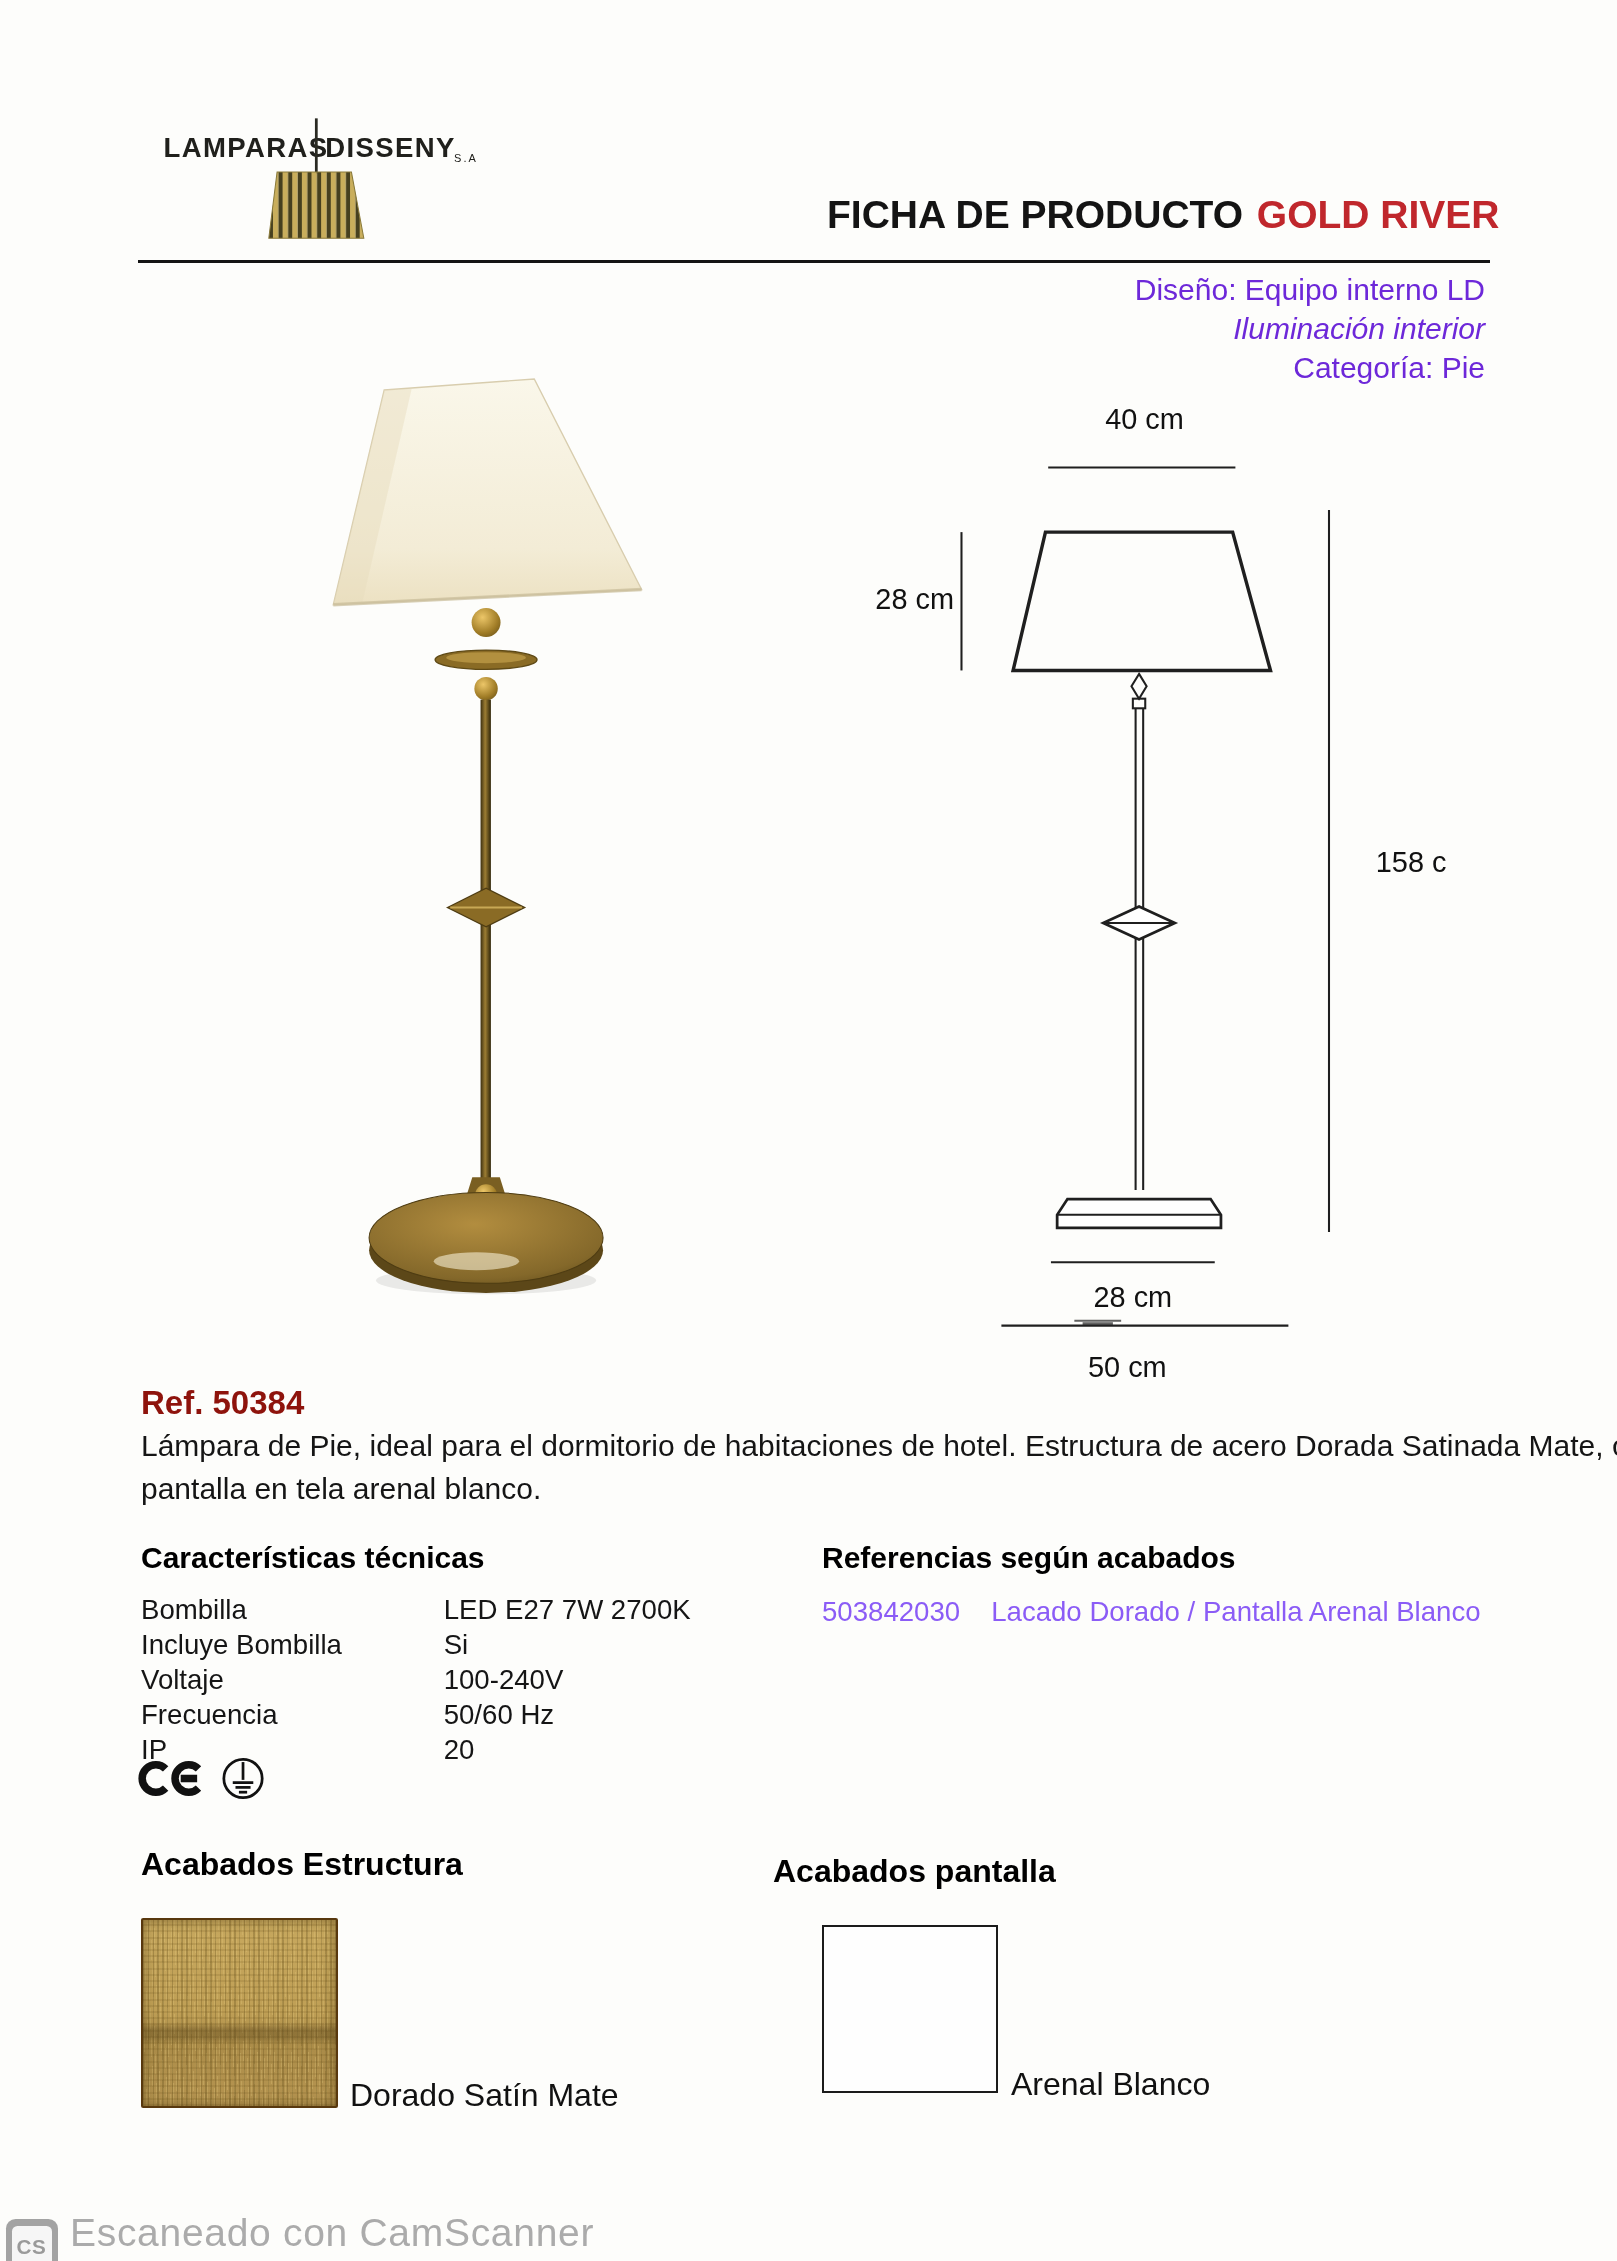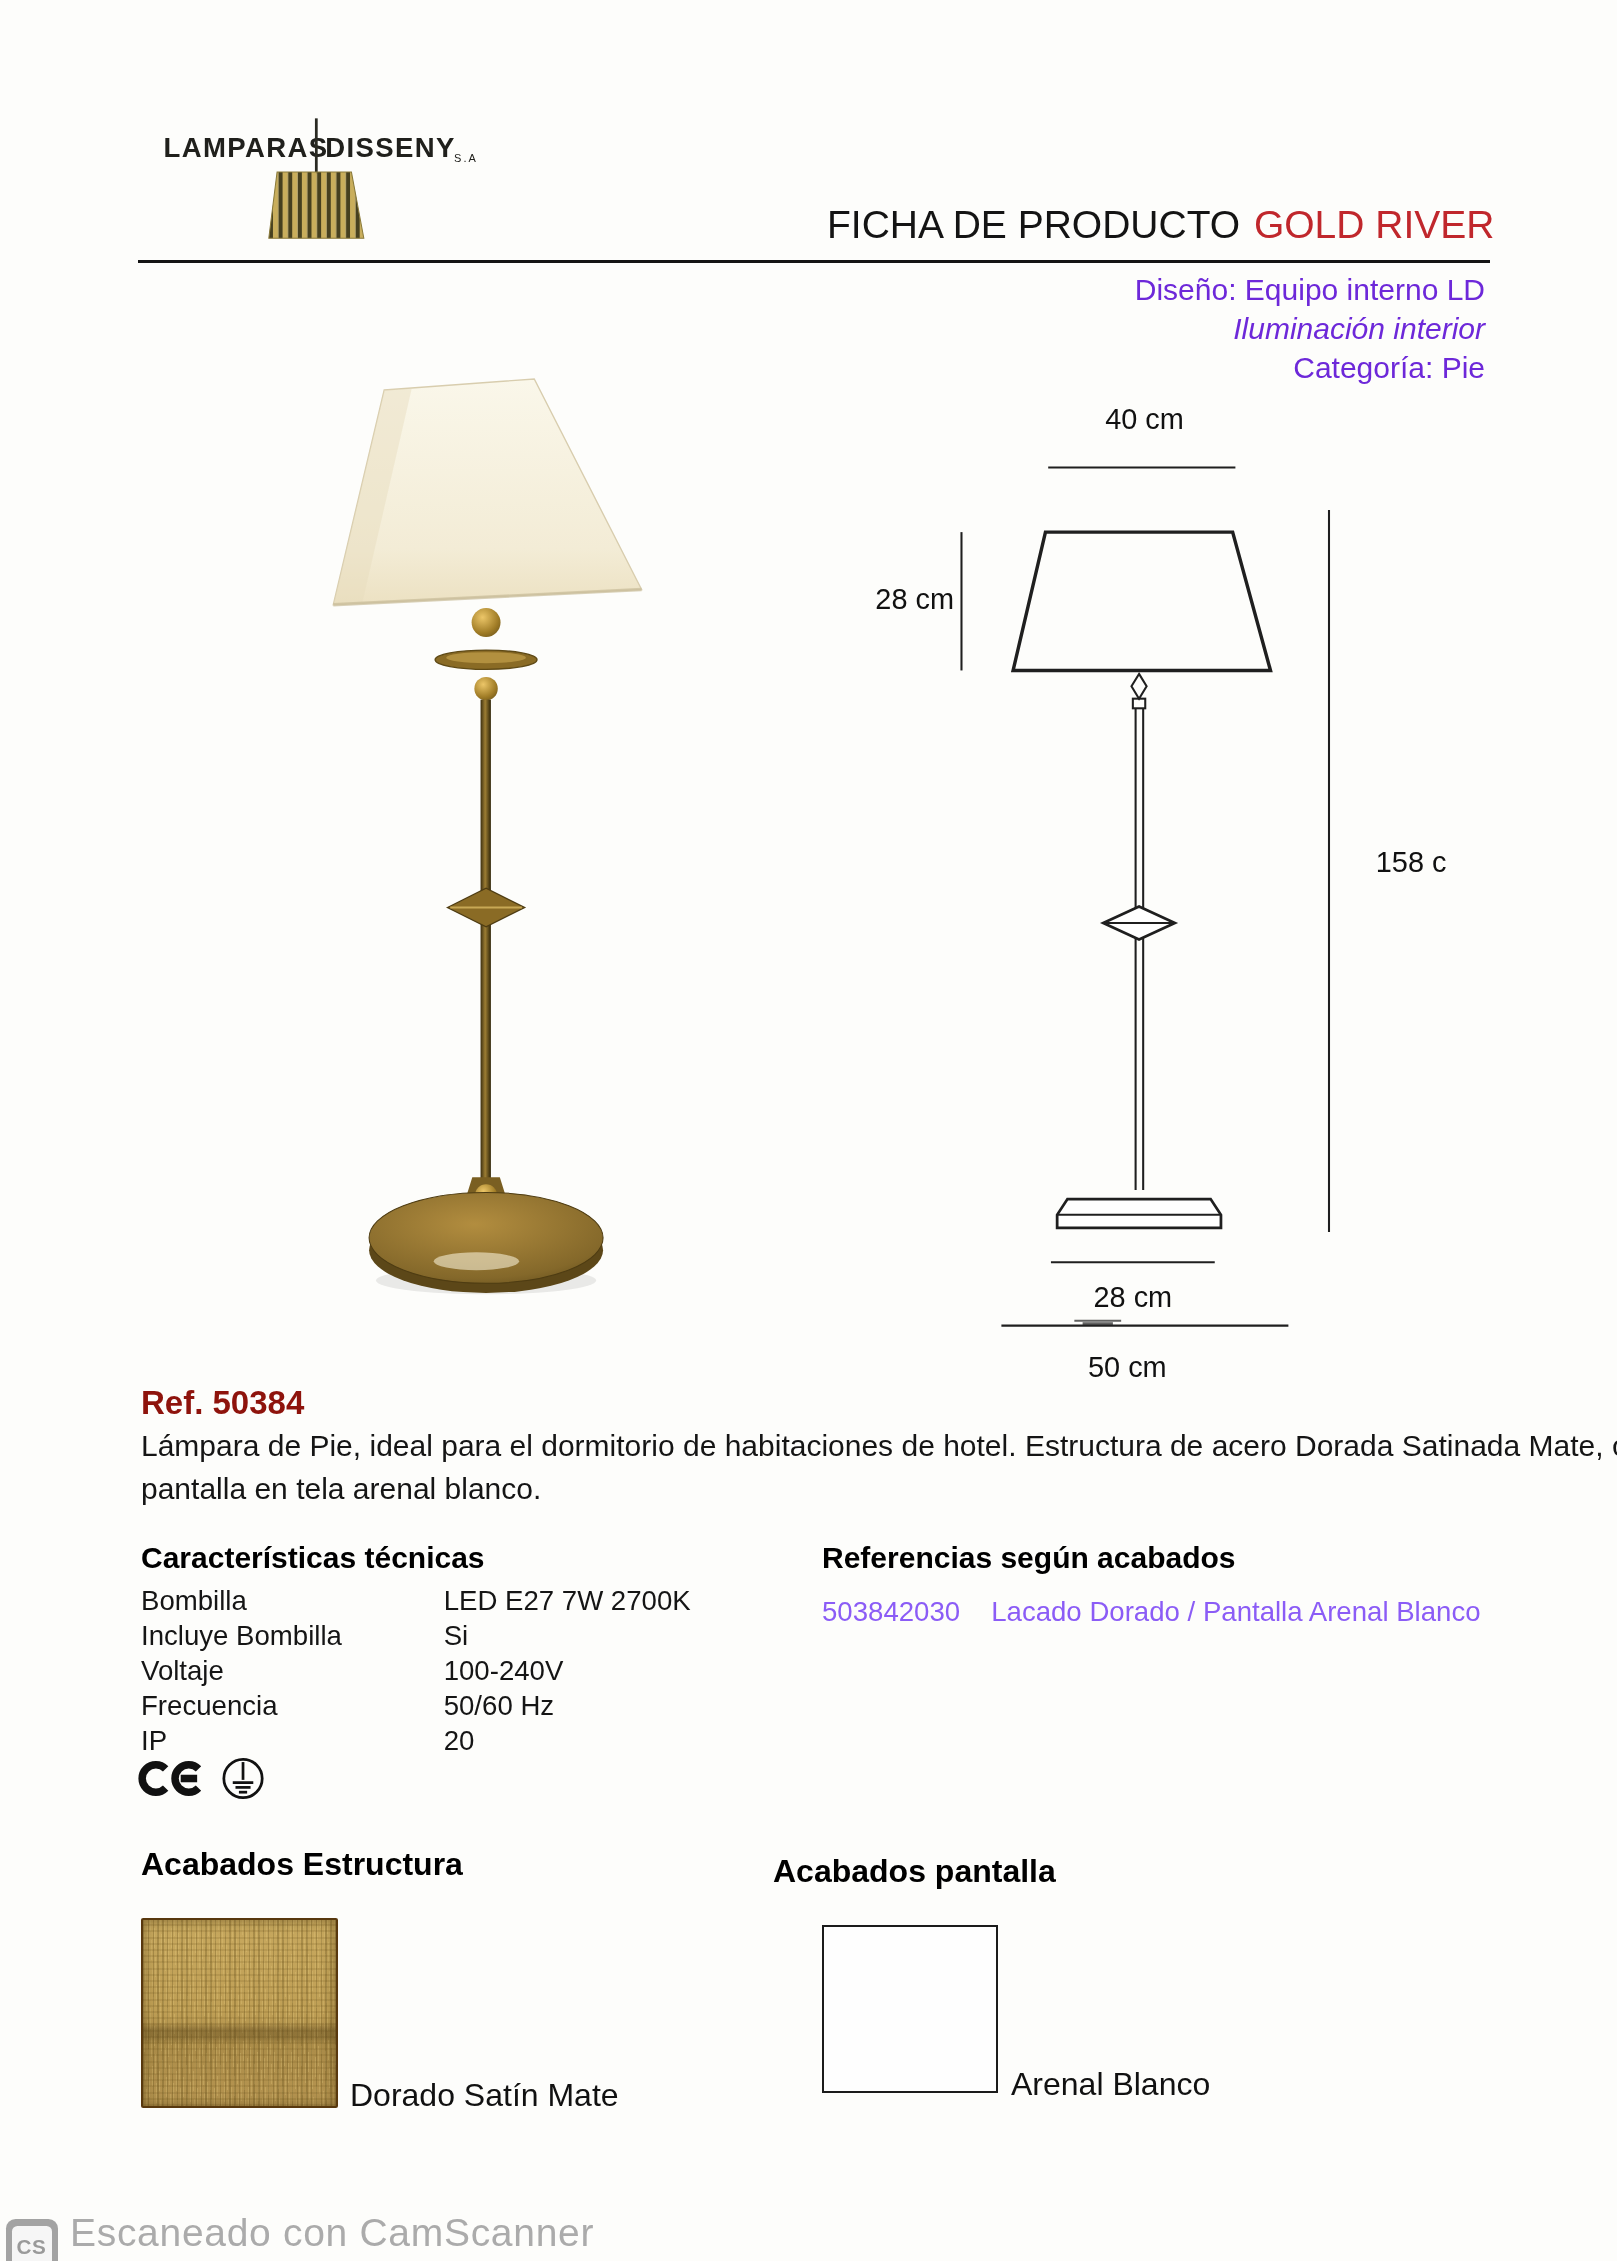--- a/index.html
+++ b/index.html
@@ -1,29 +1,29 @@
 <!DOCTYPE html>
 <html style="font-size:11px"><head>
 <meta charset="utf-8">
 <style>
   html,body{margin:0;padding:0;}
   body{font-family:"Liberation Sans",sans-serif;background:#ffffff;}
   .page{position:relative;width:1617px;height:2261px;background:#fdfdfb;overflow:hidden;}
   .abs{position:absolute;}
   .rule-top{left:138px;top:260px;width:1352px;height:2.8px;background:#141414;}
-  .header-title{left:827px;top:203px;width:658px;text-align:left;font-size:39px;font-weight:normal;color:#141414;white-space:nowrap;}
+  .header-title{left:827px;top:193px;width:658px;text-align:left;font-size:39px;font-weight:bold;color:#141414;white-space:nowrap;}
   .header-title .product{color:#c0272c;margin-left:13.8px;}
   .header-meta{left:827px;top:270px;width:658px;text-align:right;font-size:30px;line-height:39px;color:#6d28d9;}
   .header-meta .it{font-style:italic;}
   .ref-line{left:141px;top:1384px;font-size:33px;font-weight:bold;color:#8e130c;white-space:nowrap;}
   .description{left:141px;top:1424px;width:1433px;font-size:30px;line-height:43px;color:#151515;}
   .description div{white-space:nowrap;}
   .col-heading{font-size:30px;font-weight:bold;color:#000;white-space:nowrap;}
   .tech{left:141px;top:1541px;width:661px;}
-  .tech-rows{margin-top:8px;font-size:27.6px;color:#151515;}
+  .tech-rows{margin-top:17px;font-size:27.6px;color:#151515;}
   .tech-row{line-height:35px;white-space:nowrap;}
   .tech-row .lbl{display:inline-block;width:295px;}
   .refs{left:822px;top:1541px;width:758px;}
   .refs-row{margin-top:19px;font-size:27.6px;line-height:35px;color:#8b5cf6;white-space:nowrap;}
   .refs-row .code{display:inline-block;}
   .refs-row .finish{margin-left:23.4px;}
   .fin-heading-structure{left:141px;top:1846px;font-size:32px;}
   .fin-heading-shade{left:773px;top:1853px;font-size:32px;}
   .swatch-gold{left:141px;top:1918px;width:193px;height:186px;border:2.1px solid #58380e;border-radius:2.1px;
     background-color:#bb9c55;

